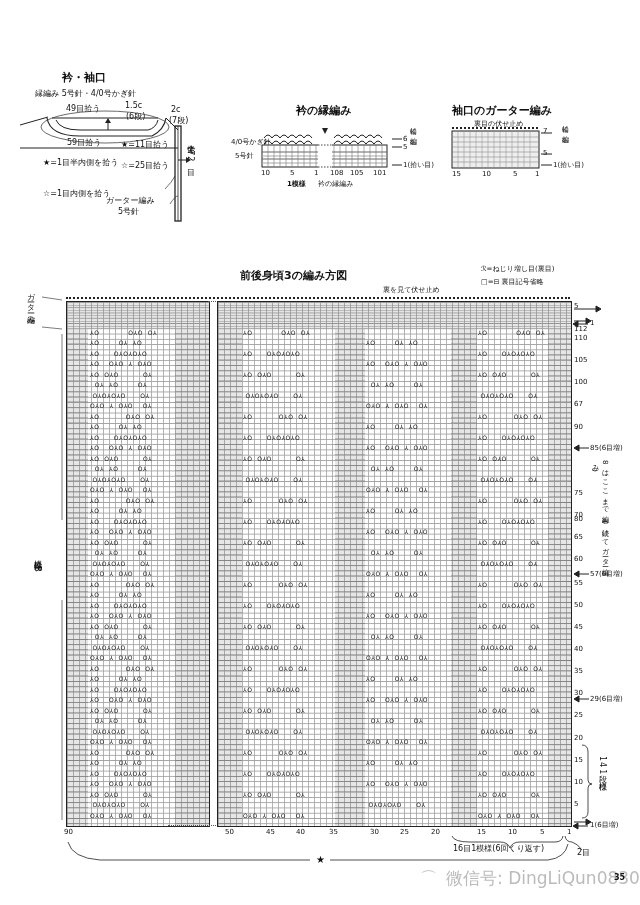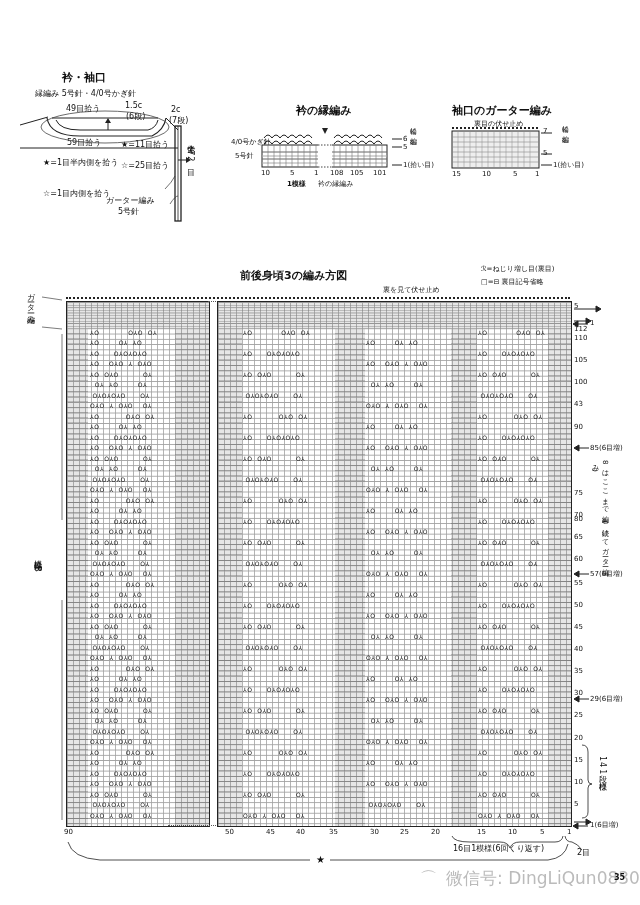--- a/index.html
+++ b/index.html
@@ -315,21 +315,21 @@
   <div class="sym" style="top:462px">⅄O &nbsp;O⅄O &nbsp; &nbsp; &nbsp; &nbsp; &nbsp;O⅄</div>
   <div class="sym" style="top:483px">O⅄O &nbsp;⅄ &nbsp;O⅄O &nbsp; &nbsp;O⅄</div>
 </div>
 
 <div class="rowlbl" style="left:574px;top:303px;">5</div>
 <div class="rowlbl" style="left:590px;top:320px;">1</div>
 <div class="rowlbl" style="left:574px;top:326px;">112</div>
 <div class="rowlbl" style="left:574px;top:335px;">110</div>
 <div class="rowlbl" style="left:574px;top:357px;">105</div>
 <div class="rowlbl" style="left:574px;top:379px;">100</div>
-<div class="rowlbl" style="left:574px;top:401px;">43</div>
+<div class="rowlbl" style="left:574px;top:401px;">67</div>
 <div class="rowlbl" style="left:574px;top:424px;">90</div>
 <div class="rowlbl" style="left:590px;top:445px;">85(6目増)</div>
 <div class="rowlbl" style="left:574px;top:468px;margin-top:48px;">80</div>
 <div class="rowlbl" style="left:574px;top:490px;">75</div>
 <div class="rowlbl" style="left:574px;top:512px;">70</div>
 <div class="rowlbl" style="left:574px;top:534px;">65</div>
 <div class="rowlbl" style="left:574px;top:556px;">60</div>
 <div class="rowlbl" style="left:590px;top:571px;">57(6目増)</div>
 <div class="rowlbl" style="left:574px;top:580px;">55</div>
 <div class="rowlbl" style="left:574px;top:602px;">50</div>

